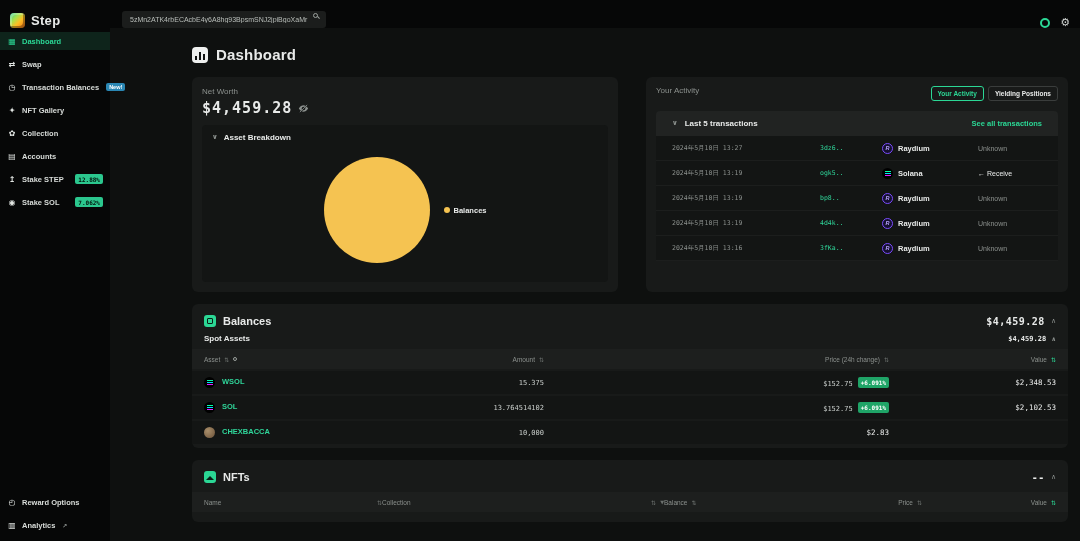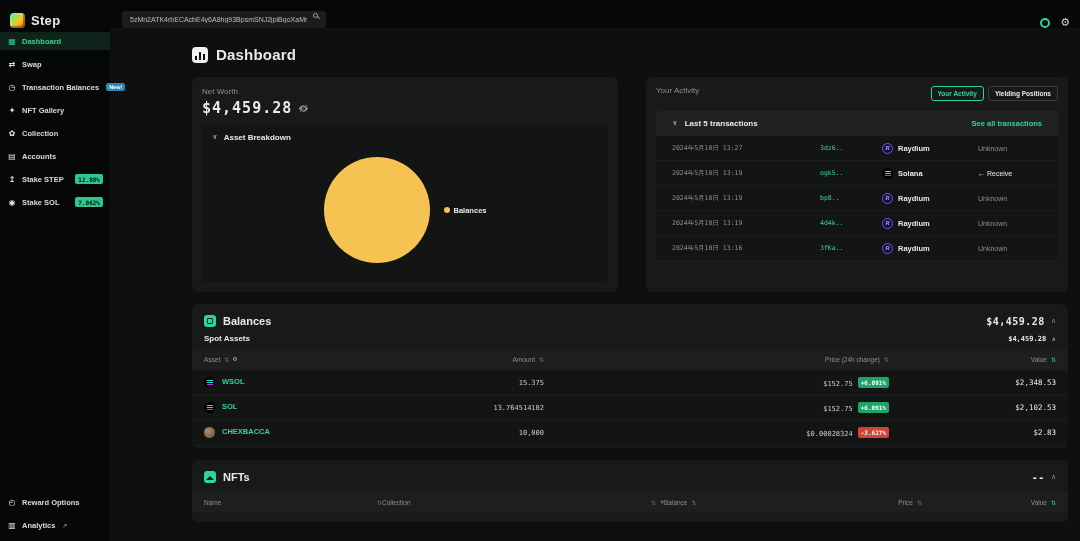--- a/index.html
+++ b/index.html
@@ -385,24 +385,20 @@
           <span class="cell right mono value-cell">$2,102.53</span>
         </div>
 
 
         <div class="bal-row">
           <span class="cell asset-cell">
             <i class="tok tok-chex"></i>
             <a class="asset-name">CHEXBACCA</a>
           </span>
           <span class="cell right mono amount-cell">10,000</span>
-          <span class="cell right price-cell">
-            <span class="price-text mono">$0.00028324</span>
-            <span class="pct down mono">-3.627%</span>
-          </span>
           <span class="cell right mono value-cell">$2.83</span>
         </div>
       </section>
 
       <section class="panel table-panel nfts-panel">
         <div class="section-header">
           <div class="sh-left">
             <span class="sec-icon sec-icon-nfts"></span>
             <h2>NFTs</h2>
           </div>

